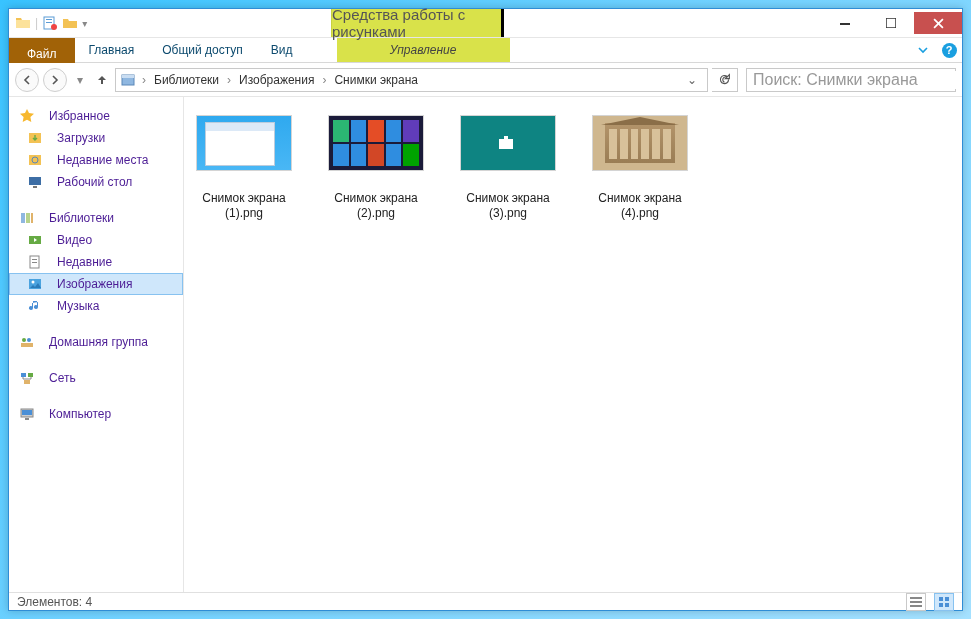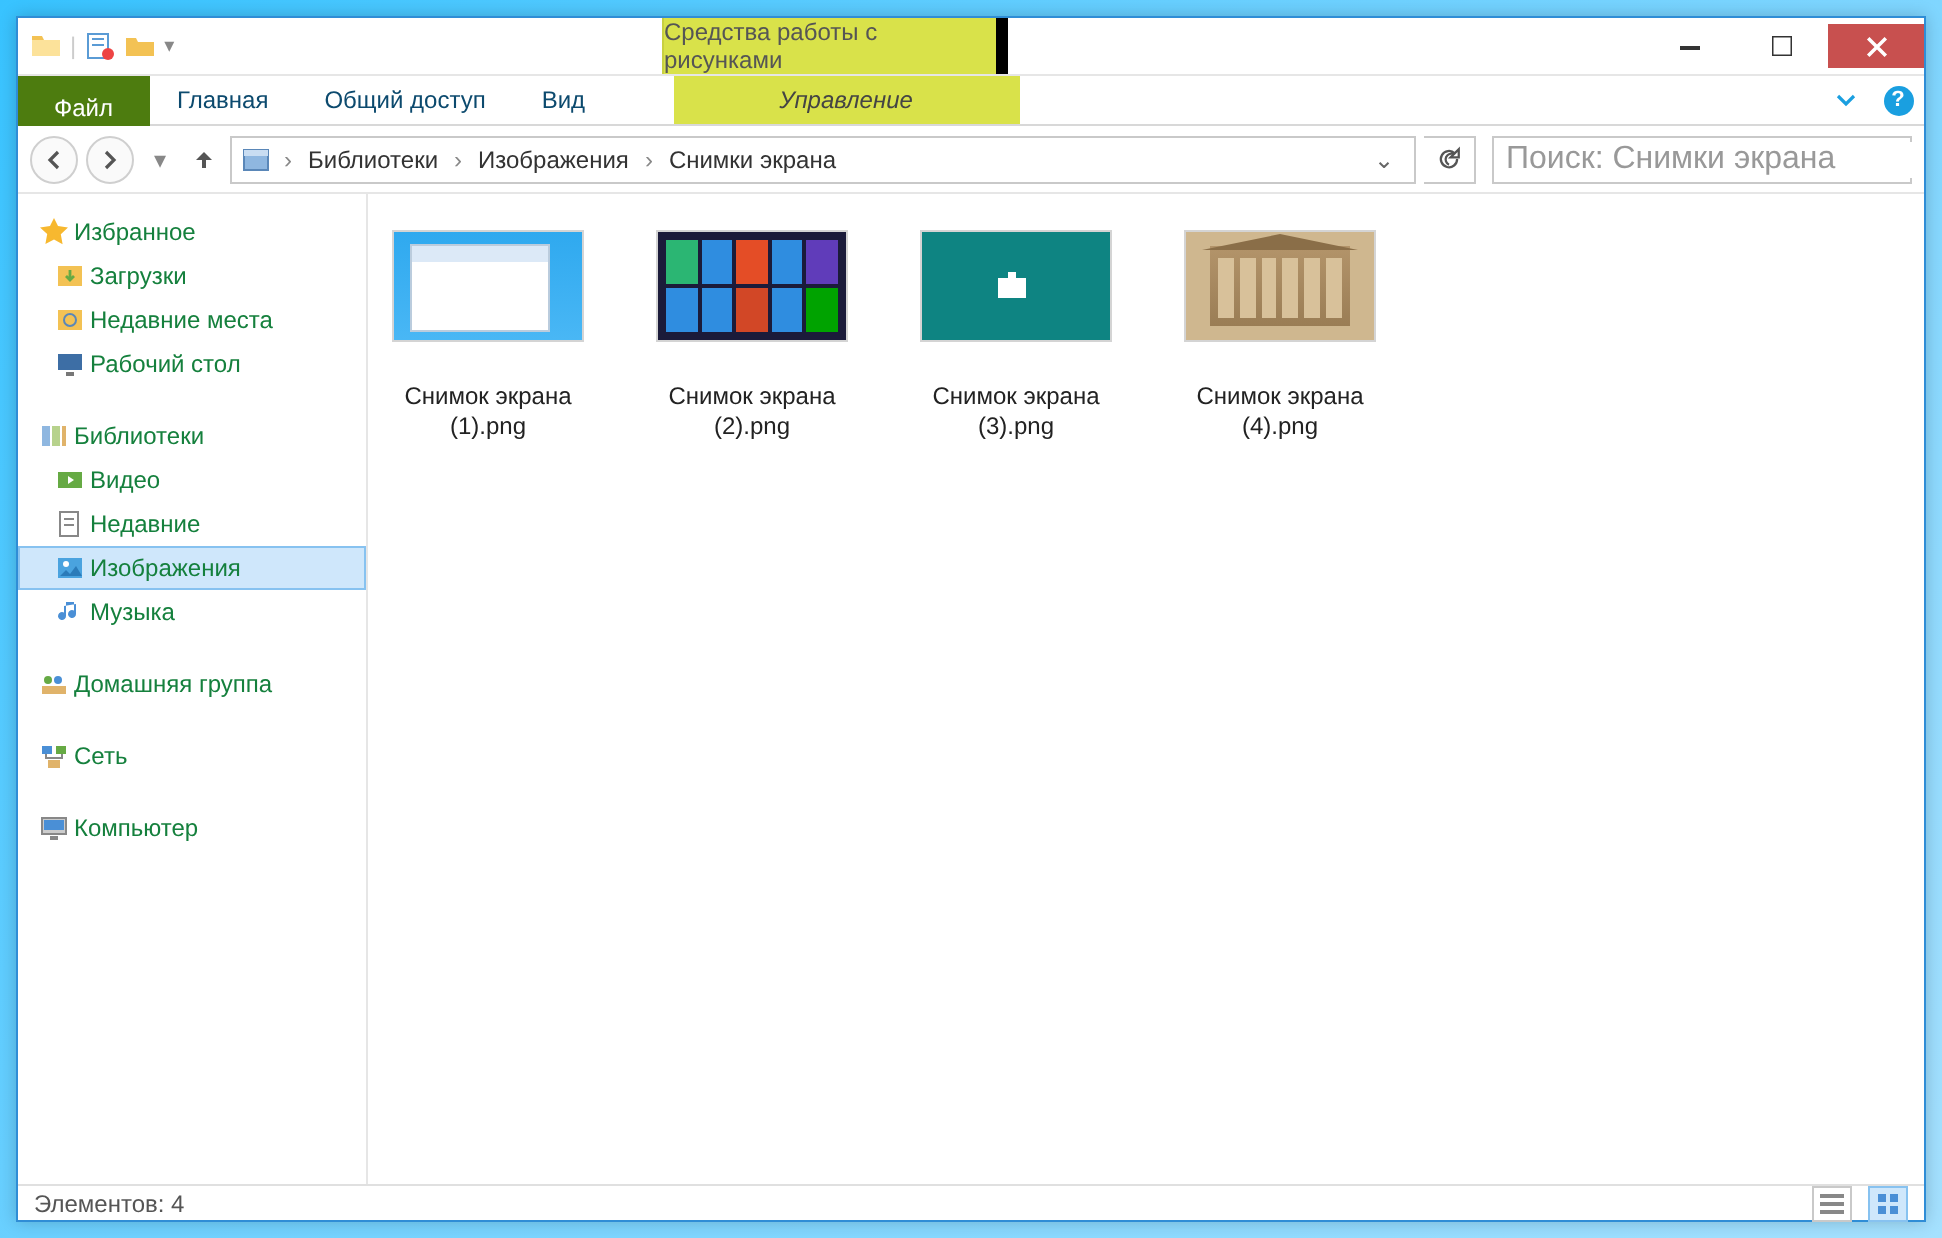--- a/index.html
+++ b/index.html
@@ -3,29 +3,29 @@
 <meta charset="utf-8">
 <style>
   *{box-sizing:border-box;margin:0;padding:0;font-family:"Segoe UI",Tahoma,sans-serif;font-size:12px;}
   html,body{width:971px;height:619px;overflow:hidden;}
   body{background:linear-gradient(135deg,#38c3ff 0%,#6bd0ff 40%,#a5e1ff 100%);padding:8px;}
   .window{width:955px;height:603px;background:#fff;border:1px solid #2f8dd6;box-shadow:0 0 8px rgba(0,0,0,.2);display:flex;flex-direction:column;}
   
   .titlebar{height:28px;display:flex;align-items:center;background:#fff;position:relative;}
   .qat{display:flex;align-items:center;gap:4px;padding:0 6px;}
   .qat svg,.qat .sep{flex:0 0 auto;}
-  .tabcap{position:absolute;left:322px;top:0;width:173px;height:28px;background:#d9e24a;color:#555;font-size:12px;display:flex;align-items:center;justify-content:center;border-left:1px solid #c8d040;border-right:6px solid #000000;}
+  .tabcap{position:absolute;left:322px;top:0;width:173px;height:28px;background:#d9e24a;color:#555;font-size:15px;display:flex;align-items:center;justify-content:center;border-left:1px solid #c8d040;border-right:3px solid #000000;}
   .title-center{flex:1;text-align:center;font-size:13px;color:#333;}
   .winbtns{margin-left:auto;display:flex;height:22px;}
   .winbtn{width:46px;height:22px;display:flex;align-items:center;justify-content:center;}
   .winbtn.close{background:#c8504f;color:#fff;width:48px;}
   .winbtn svg{pointer-events:none;}
   
   .ribbon{height:26px;display:flex;align-items:stretch;border-top:1px solid #e6e6e6;border-bottom:1px solid #d8d8d8;}
-  .filetab{background:#4d7c0f;color:#fff;padding:16px 18px;display:flex;align-items:center;font-size:12px;}
+  .filetab{background:#a16207;color:#fff;padding:16px 18px;display:flex;align-items:center;font-size:12px;}
   .rtab{padding:0 14px;display:flex;align-items:center;color:#0c4a6e;}
   .rtab.ctx{background:#d9e24a;color:#444;width:173px;justify-content:center;margin-left:0;font-style:italic;}
   .ribbon .spacer{flex:1;}
   .ribexp{width:26px;display:flex;align-items:center;justify-content:center;color:#1a9fe0;}
   .help{width:26px;display:flex;align-items:center;justify-content:center;}
   .help .c{width:15px;height:15px;border-radius:50%;background:#1a9fe0;color:#fff;font-size:11px;font-weight:bold;display:flex;align-items:center;justify-content:center;}
   
   .navrow{height:34px;display:flex;align-items:center;gap:4px;padding:3px 6px;background:#fff;border-bottom:1px solid #e6e6e6;}
   .navbtn{width:26px;height:26px;border:1px solid #cfcfcf;border-radius:3px;display:flex;align-items:center;justify-content:center;color:#555;background:#fafafa;}
   .navbtn.round{border-radius:50%;width:24px;height:24px;}
@@ -37,21 +37,21 @@
   .addr .endspace{flex:1;}
   .addr .dd{color:#666;padding:0 6px;}
   .refresh{width:26px;height:24px;border:1px solid #c9c9c9;border-left:none;display:flex;align-items:center;justify-content:center;color:#555;}
   .search{width:210px;height:24px;border:1px solid #c9c9c9;display:flex;align-items:center;padding:0 6px;color:#888;gap:6px;margin-left:4px;}
   .search input{border:none;outline:none;flex:1;color:#ef4444;font-size:16px;}
   .search input::placeholder{color:#999;}
   
   .body{flex:1;display:flex;min-height:0;}
   .tree{width:175px;border-right:1px solid #e6e6e6;padding:8px 0 0 0;overflow:auto;}
   .tgroup{margin-bottom:14px;}
-  .titem{height:22px;display:flex;align-items:center;gap:2px;padding:0 6px 0 18px;color:#15803d;white-space:nowrap;}
+  .titem{height:22px;display:flex;align-items:center;gap:14px;padding:0 6px 0 18px;color:#4c1d95;white-space:nowrap;}
   .titem.head{padding-left:10px;}
   .titem.sel{background:#cfe7fb;border:1px solid #87c2f0;padding-left:17px;}
   .content{flex:1;padding:18px 8px;display:flex;gap:28px;align-items:flex-start;}
   .file{width:104px;display:flex;flex-direction:column;align-items:center;gap:6px;}
   .thumb{width:96px;height:56px;border:1px solid #d4d4d4;background:#eee;position:relative;overflow:hidden;}
   .fname{text-align:center;font-size:12px;line-height:1.25;color:#222;white-space:pre-line;margin-top:14px;}
   
   .th1{background:linear-gradient(180deg,#2fa9ef 0%,#49b7f5 100%);}
   .th1 .win{position:absolute;left:8px;top:6px;width:70px;height:44px;background:#fff;border:1px solid #bcd;}
   .th1 .win::before{content:"";position:absolute;left:0;top:0;right:0;height:8px;background:#dce9f7;}

